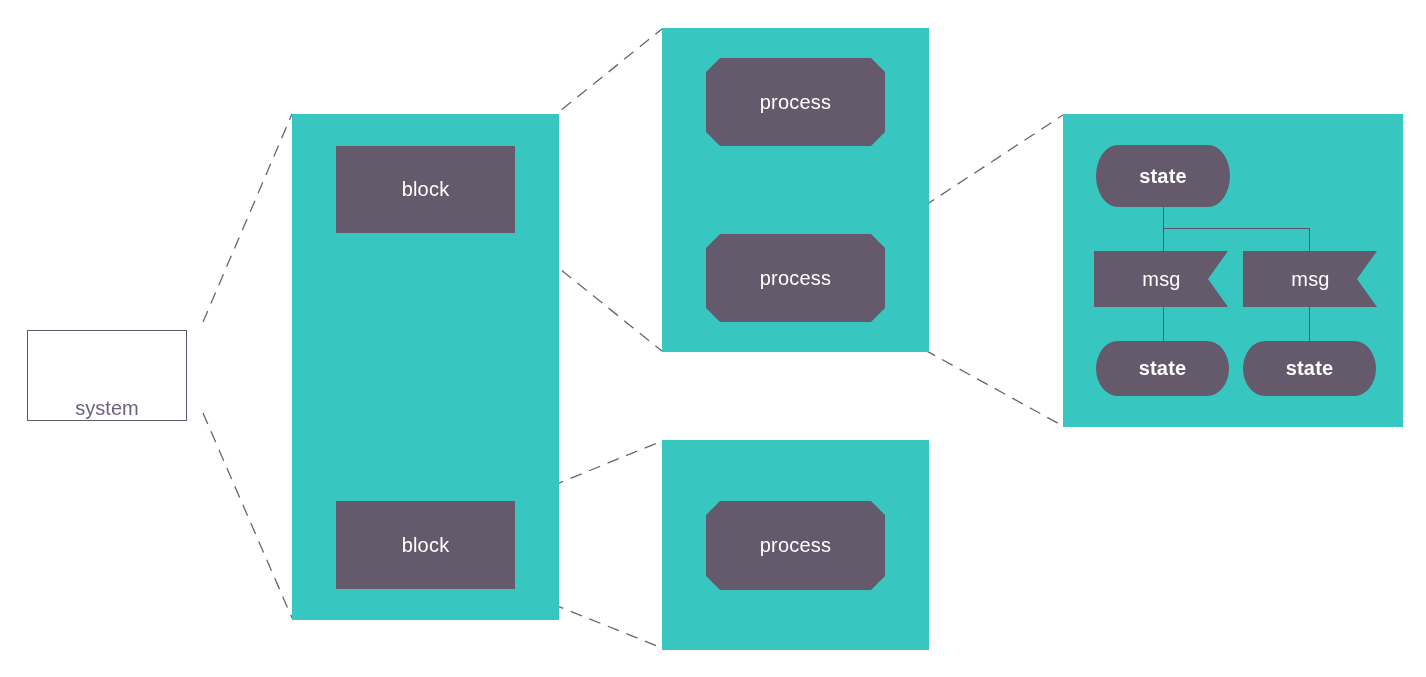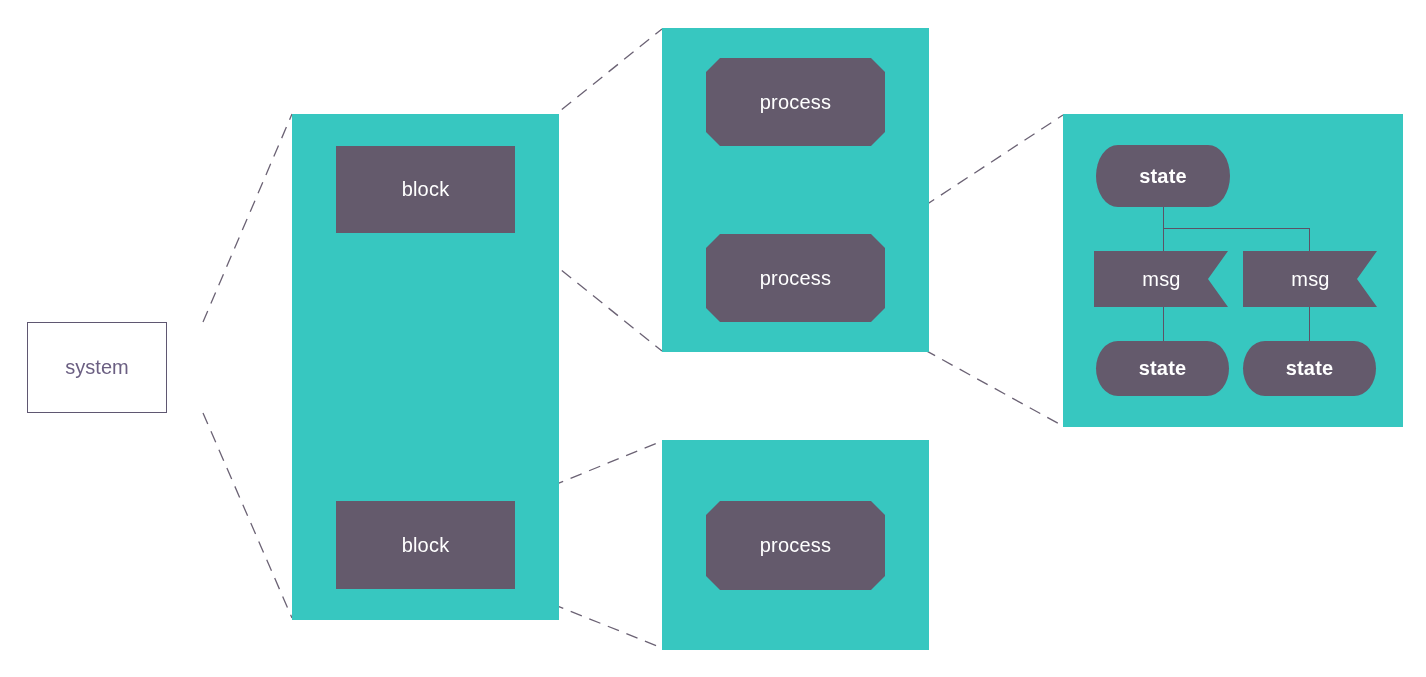--- a/index.html
+++ b/index.html
@@ -81,21 +81,21 @@
     <line x1="203" y1="322" x2="292" y2="114"></line>
     <line x1="203" y1="413" x2="292" y2="618"></line>
     <line x1="515" y1="147" x2="662" y2="29"></line>
     <line x1="515" y1="233" x2="662" y2="351"></line>
     <line x1="515" y1="501" x2="662" y2="441"></line>
     <line x1="515" y1="589" x2="662" y2="648"></line>
     <line x1="874" y1="239" x2="1063" y2="115"></line>
     <line x1="872" y1="321" x2="1063" y2="426"></line>
   </svg>
 
-  <div class="system" style="left:27px;top:322px;width:140px;height:91px;">
+  <div class="system" style="left:27px;top:330px;width:160px;height:91px;align-items:flex-end;">
     <span>system</span>
   </div>
 
   <div class="container" style="left:292px;top:114px;width:267px;height:506px;"></div>
   <div class="node" style="left:336px;top:146px;width:179px;height:87px;">
     <span>block</span>
   </div>
   <div class="node" style="left:336px;top:501px;width:179px;height:88px;">
     <span>block</span>
   </div>

